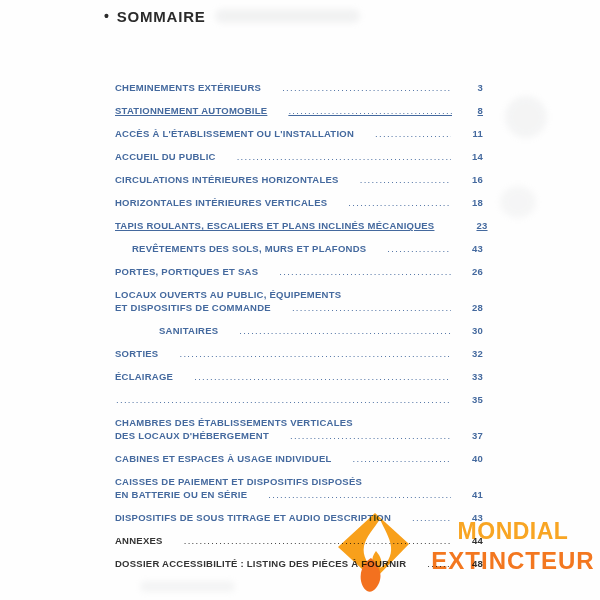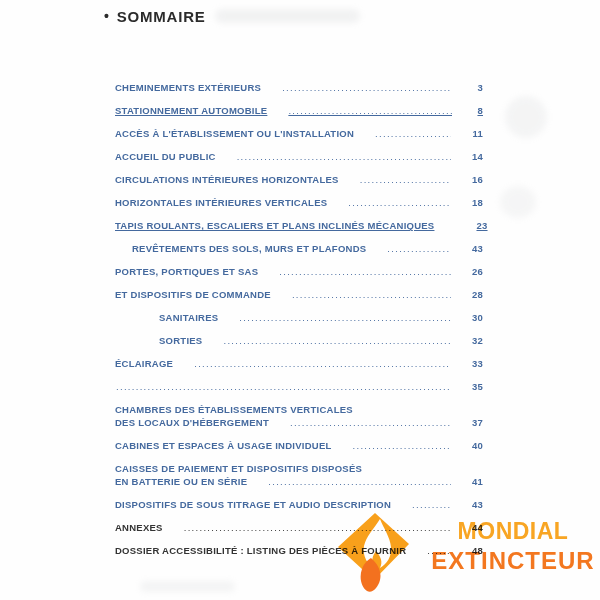--- a/index.html
+++ b/index.html
@@ -109,33 +109,36 @@
       </div>
       <div class="toc-entry" style="color: rgb(68, 105, 158);">
         <div class="toc-line">
           <span class="lbl">PORTES, PORTIQUES ET SAS</span>
           <span class="dots">............................................................................................................................................................................................................................</span>
           <span class="pg">26</span>
         </div>
       </div>
       <div class="toc-entry" style="color: rgb(68, 105, 158);">
         <div class="toc-line">
+          <span class="lbl">LOCAUX OUVERTS AU PUBLIC, ÉQUIPEMENTS</span>
+        </div>
+        <div class="toc-line">
           <span class="lbl">ET DISPOSITIFS DE COMMANDE</span>
           <span class="dots">............................................................................................................................................................................................................................</span>
           <span class="pg">28</span>
         </div>
       </div>
       <div class="toc-entry" style="color: rgb(68, 105, 158); margin-left: 44px;">
         <div class="toc-line">
           <span class="lbl">SANITAIRES</span>
           <span class="dots">............................................................................................................................................................................................................................</span>
           <span class="pg">30</span>
         </div>
       </div>
-      <div class="toc-entry" style="color: rgb(68, 105, 158); margin-left: 44px;">
+      <div class="toc-entry" style="color: rgb(68, 105, 158);">
         <div class="toc-line">
           <span class="lbl">SORTIES</span>
           <span class="dots">............................................................................................................................................................................................................................</span>
           <span class="pg">32</span>
         </div>
       </div>
       <div class="toc-entry" style="color: rgb(68, 105, 158);">
         <div class="toc-line">
           <span class="lbl">ÉCLAIRAGE</span>
           <span class="dots">............................................................................................................................................................................................................................</span>

